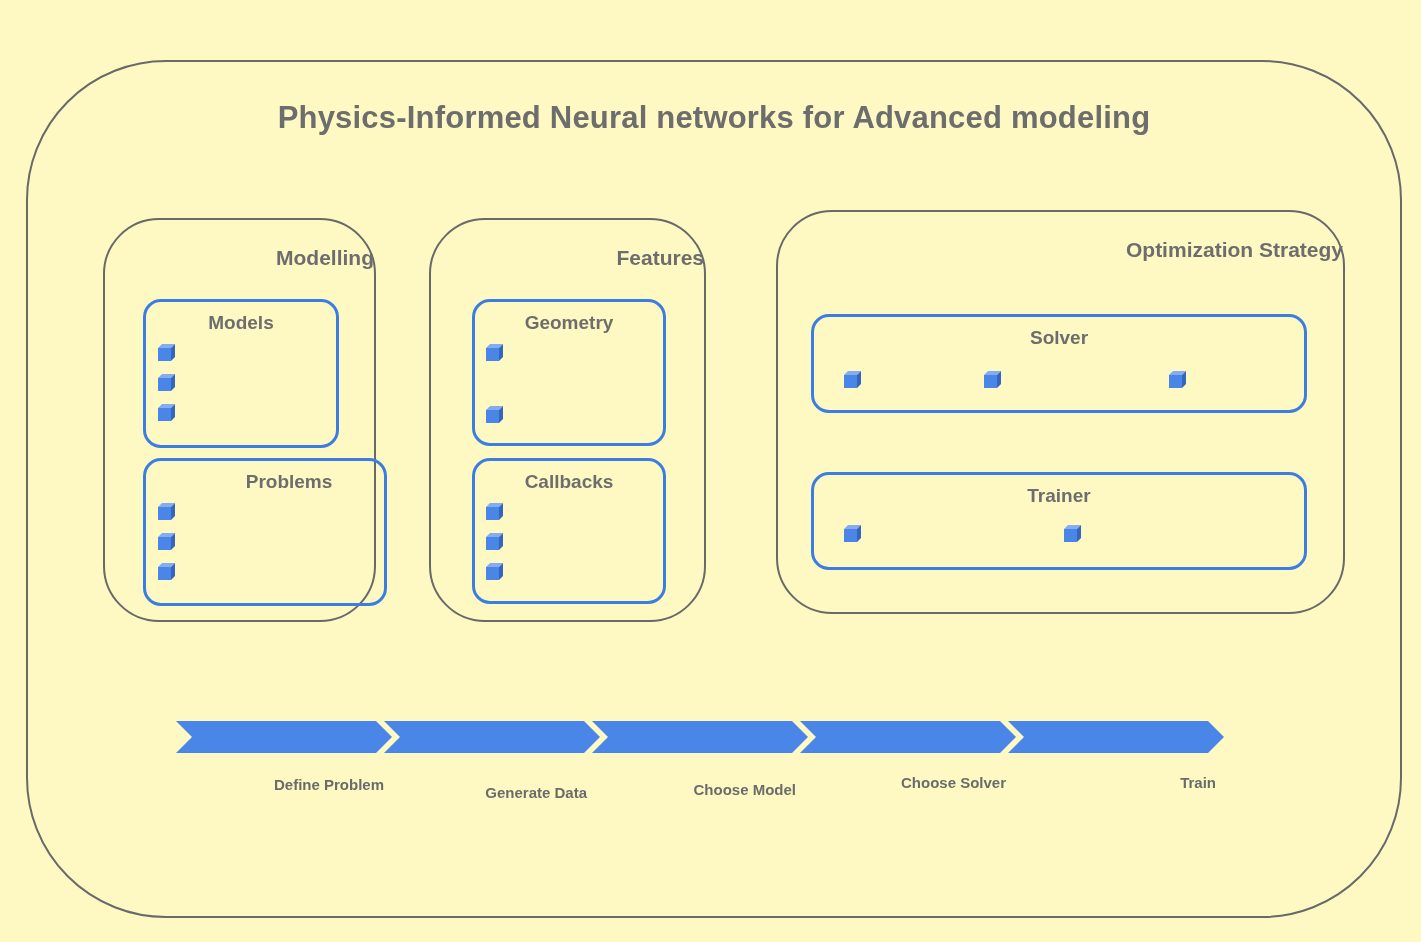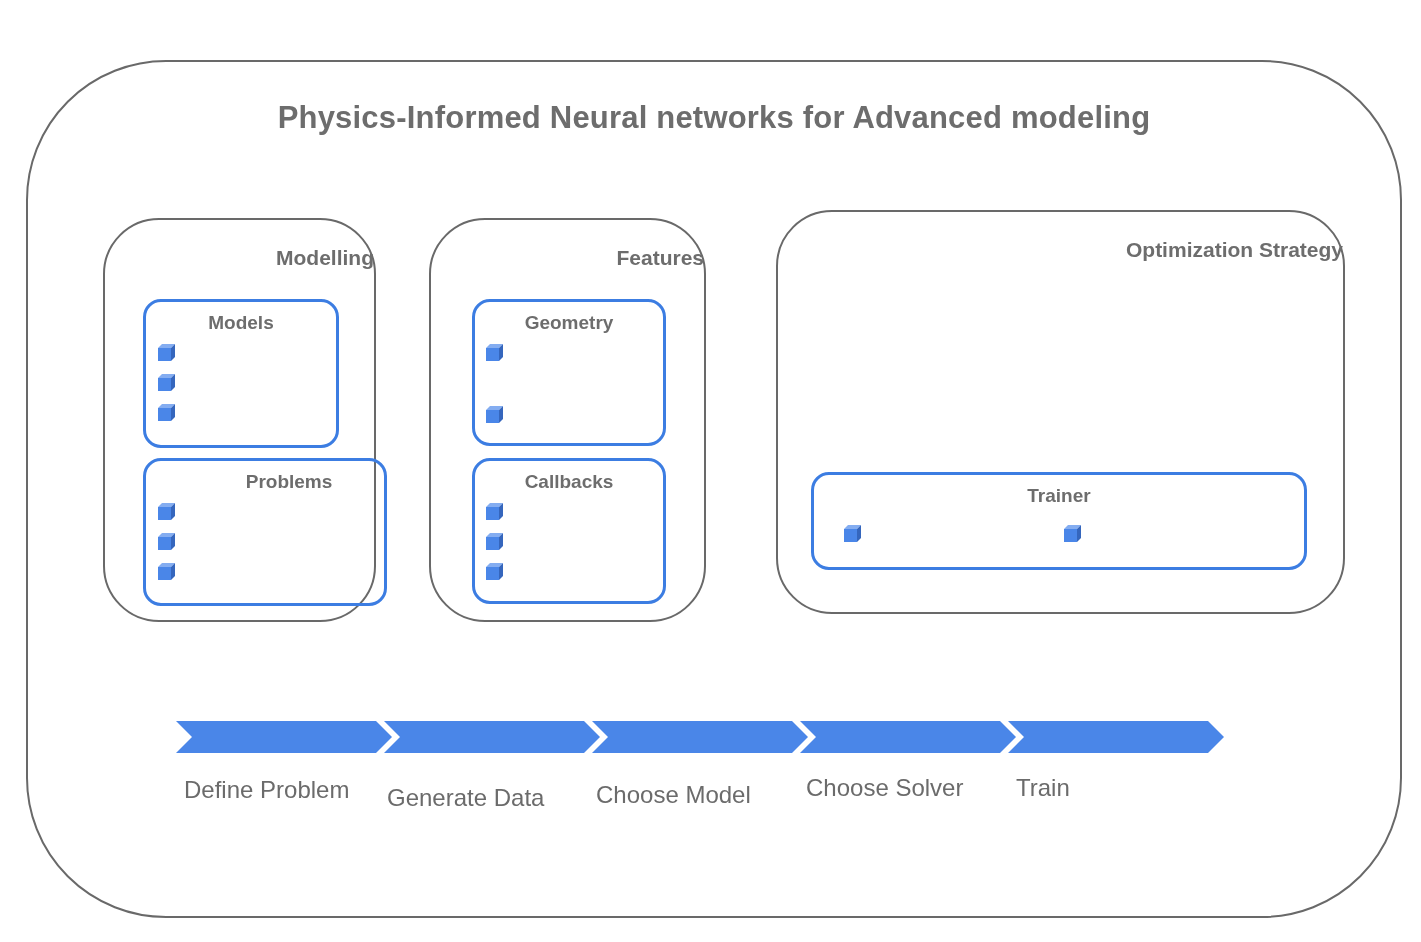--- a/index.html
+++ b/index.html
@@ -1,17 +1,17 @@
 <!DOCTYPE html>
 <html><head>
 <meta charset="utf-8">
 <style>
   html,body{margin:0;padding:0;background:#000;}
   .stage{
-    position:relative;width:1421px;height:942px;background:#ffffff;
+    position:relative;width:1421px;height:942px;background:#fef9c3;
     font-family:"Liberation Sans",sans-serif;overflow:hidden;
     -webkit-font-smoothing:antialiased;
   }
   
   .outer{
     position:absolute;left:26px;top:60px;width:1376px;height:858px;
     border:2px solid #696969;border-radius:140px;box-sizing:border-box;
   }
   .title{
     position:absolute;left:0;right:0;top:38px;text-align:center;
@@ -62,22 +62,22 @@
   .cubes-trainer{left:0;top:50px;}
   .cubes-solver .cube:nth-child(1){margin-left:30px;}
   .cubes-solver .cube:nth-child(2){margin-left:127px;}
   .cubes-solver .cube:nth-child(3){margin-left:172px;}
   .cubes-trainer .cube:nth-child(1){margin-left:30px;}
   .cubes-trainer .cube:nth-child(2){margin-left:207px;}
   
   .arrow-svg{position:absolute;left:0;top:715px;width:1421px;height:45px;display:block;}
   .arrow-svg polygon{fill:#4a86e8;}
   .step-label{
-    position:absolute;width:200px;text-align:left;
-    font-size:24px;font-weight:400;color:#6b6b6b;
+    position:absolute;width:200px;text-align:right;
+    font-size:15px;font-weight:700;color:#6b6b6b;
   }
   .step-0{left:184px;top:776px;}
   .step-1{left:387px;top:776px;margin-top:8px;}
   .step-2{left:596px;top:781px;}
   .step-3{left:806px;top:774px;}
   .step-4{left:1016px;top:774px;}
 </style>
 </head>
 <body>
 
@@ -120,20 +120,28 @@
         <div class="cube-col cubes-callbacks">
             <span class="cube"></span>
             <span class="cube"></span>
             <span class="cube"></span>
           </div>
       </div>
     </div>
 
     <div class="panel panel-optimization">
       <div class="panel-title">Optimization Strategy</div>
+      <div class="bluebox box-solver">
+        <div class="box-title">Solver</div>
+        <div class="cube-row cubes-solver">
+            <span class="cube"></span>
+            <span class="cube"></span>
+            <span class="cube"></span>
+          </div>
+      </div>
       <div class="bluebox box-trainer">
         <div class="box-title">Trainer</div>
         <div class="cube-row cubes-trainer">
             <span class="cube"></span>
             <span class="cube"></span>
           </div>
       </div>
     </div>
 
   </div>

